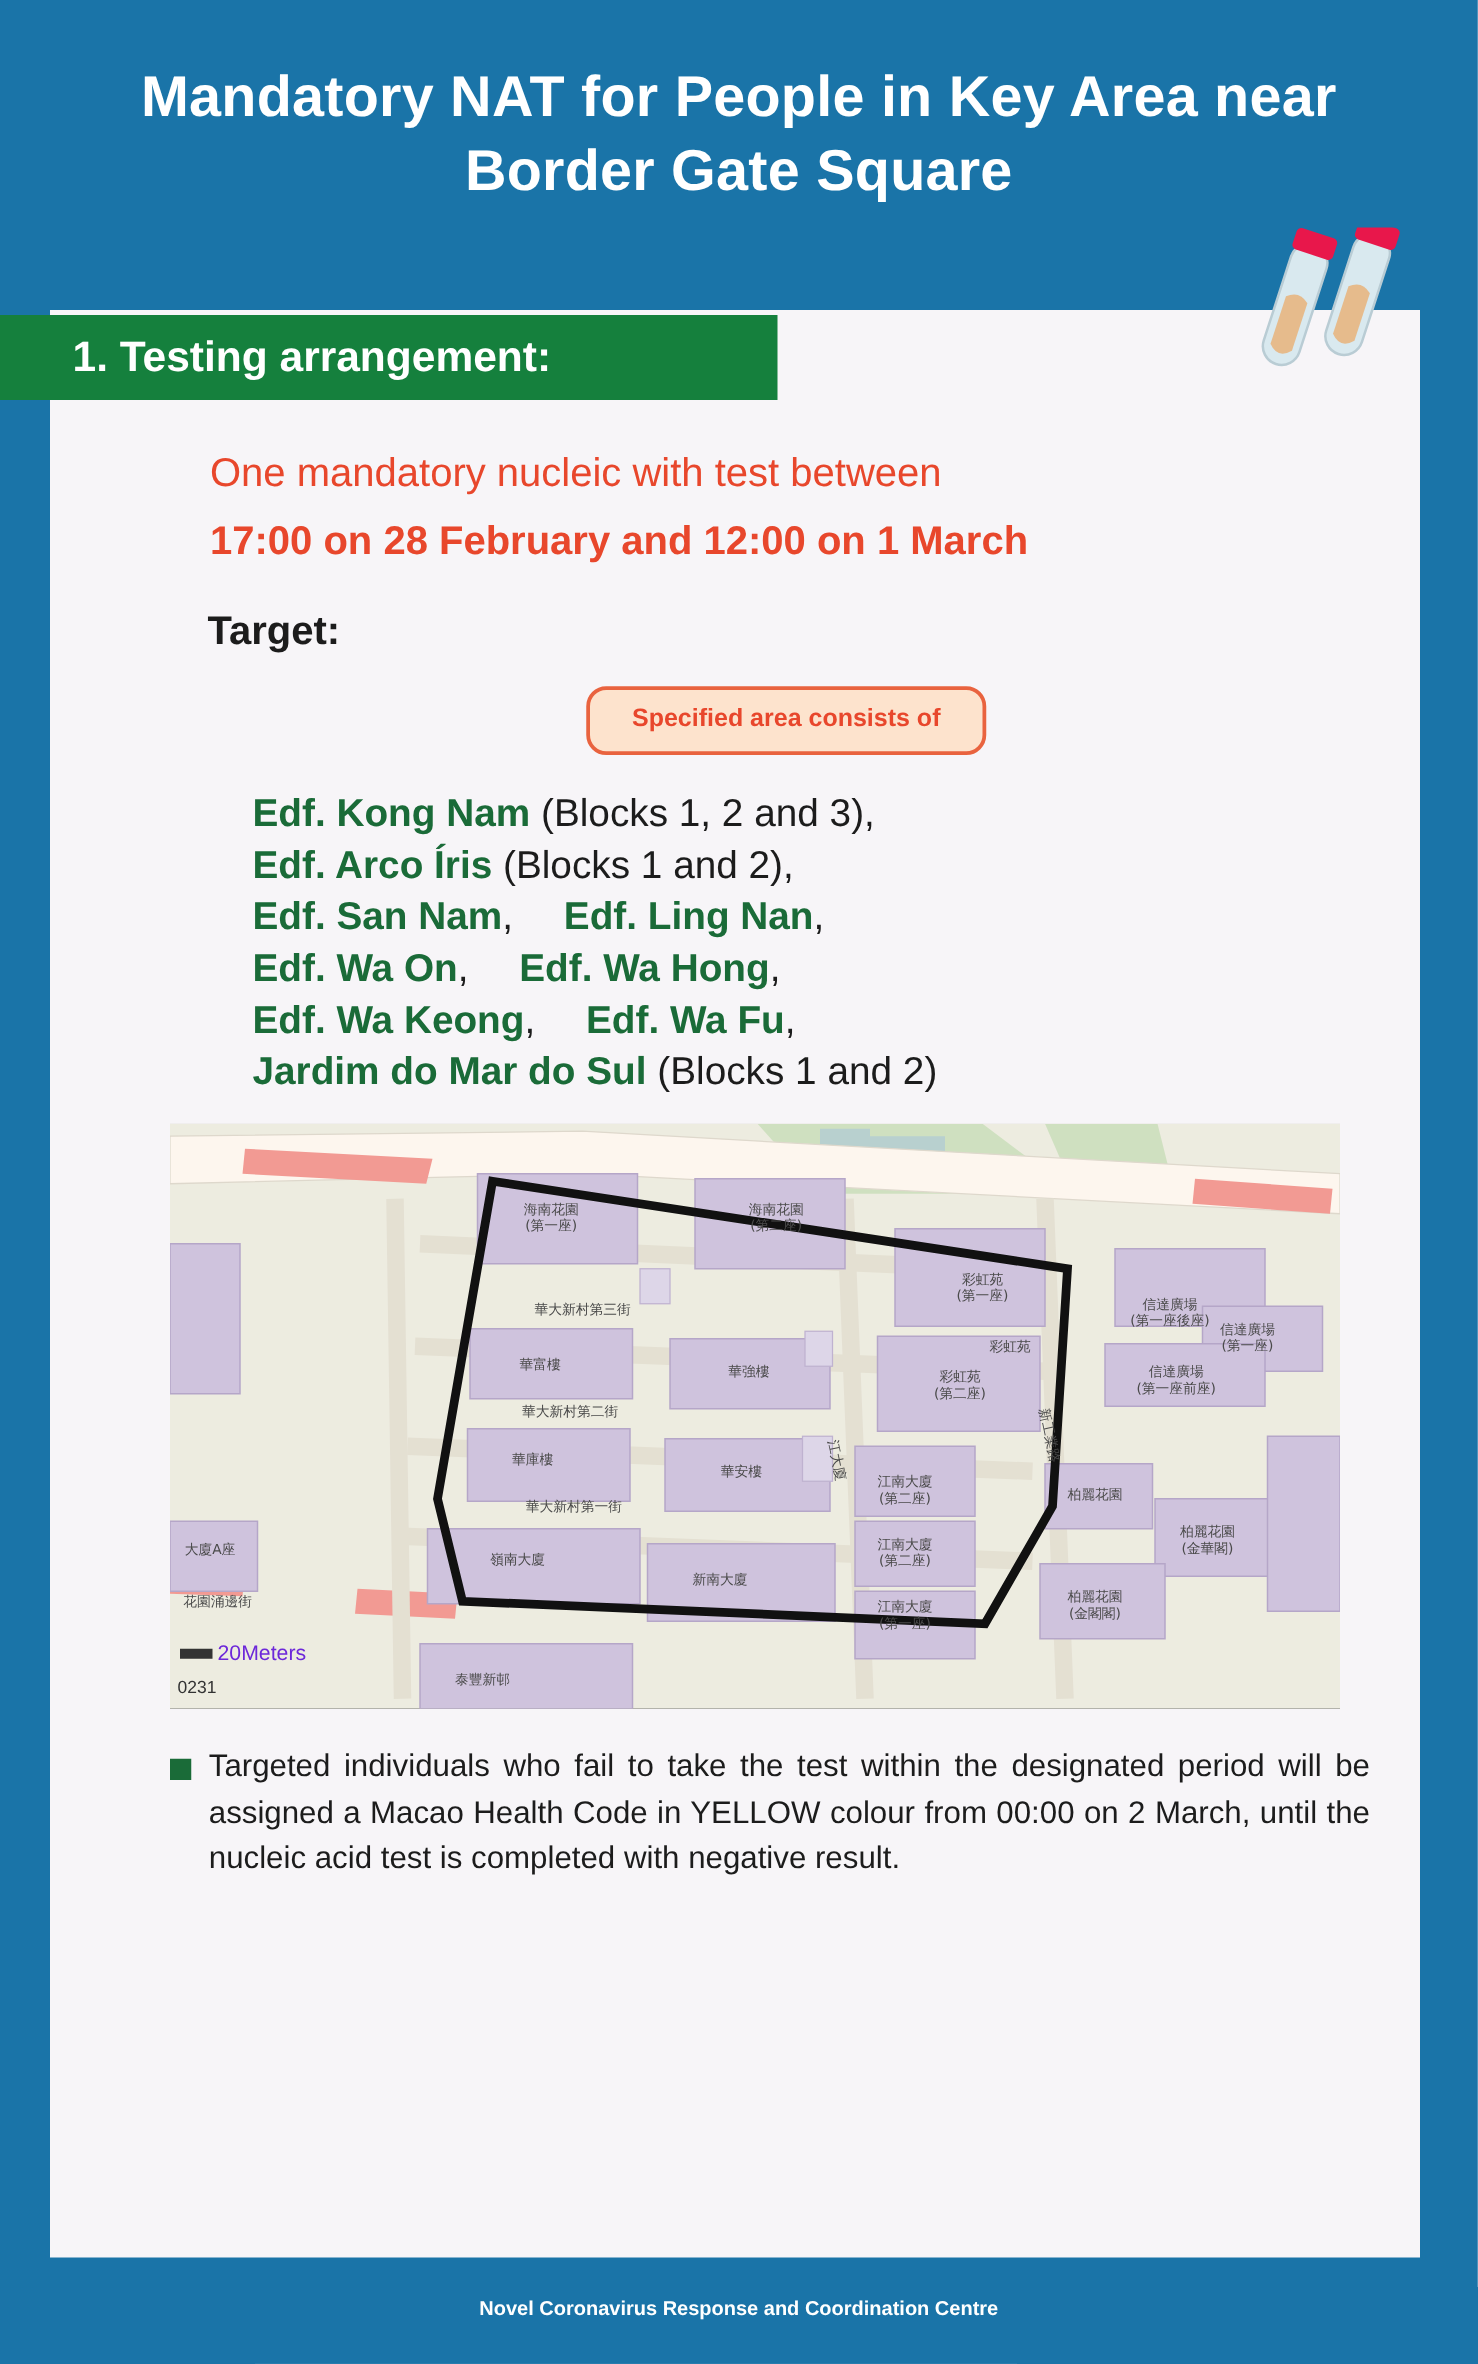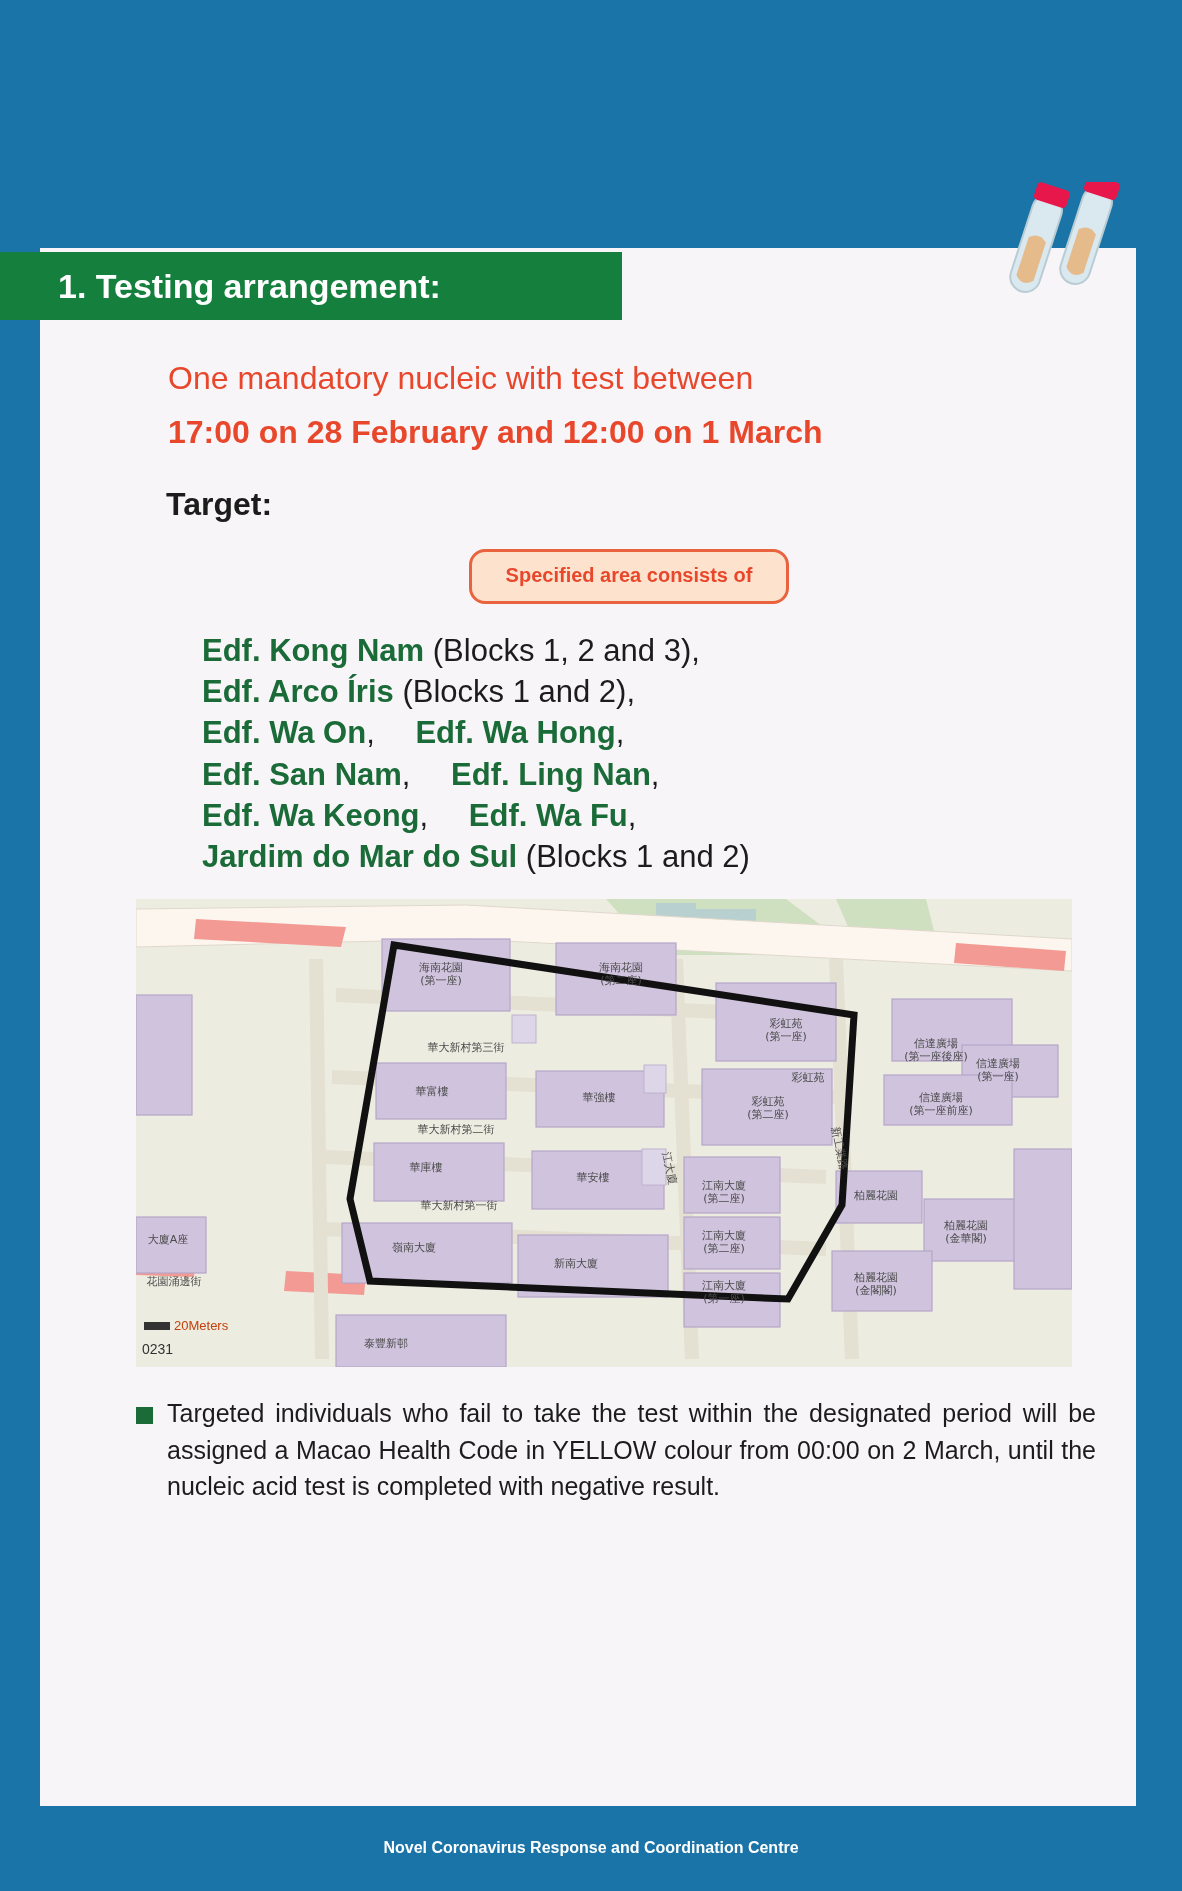--- a/index.html
+++ b/index.html
@@ -145,22 +145,22 @@
     position: absolute;
     left: 0;
     top: 0;
   }
   .scalebar {
     position: absolute;
     left: 8px;
     bottom: 34px;
     display: flex;
     align-items: center;
-    font-size: 13px;
-    color: #c2410c;
+    font-size: 17px;
+    color: #6d28d9;
   }
   .scalebar .bar {
     width: 26px;
     height: 8px;
     background: #333;
     margin-right: 4px;
   }
   .map-code {
     position: absolute;
     left: 6px;
@@ -197,20 +197,23 @@
     color: #ffffff;
     font-size: 16px;
     font-weight: bold;
   }
 </style>
 </head>
 <body>
 
 <div class="poster">
 
+  <div class="header">
+    <h1 class="header-title">Mandatory NAT for People in Key Area near Border Gate Square</h1>
+  </div>
 
   <div class="tubes">
     <svg width="150" height="140" viewBox="0 0 150 140">
       <g transform="rotate(18 50 60)">
         <rect x="28" y="14" width="30" height="100" rx="15" fill="#d9e9ef" stroke="#b9ccd4" stroke-width="2"></rect>
         <rect x="26" y="4" width="34" height="18" rx="4" fill="#e8174b"></rect>
         <path d="M34 60 Q43 52 52 60 L52 100 Q43 110 34 100 Z" fill="#e8b37a" opacity="0.85"></path>
       </g>
       <g transform="rotate(18 100 52)">
         <rect x="78" y="6" width="30" height="100" rx="15" fill="#d9e9ef" stroke="#b9ccd4" stroke-width="2"></rect>
@@ -233,24 +236,24 @@
       </div>
 
       <div class="buildings">
         <div class="b-line">
           <span class="b-name">Edf. Kong Nam</span><span> (Blocks 1, 2 and 3),</span>
         </div>
         <div class="b-line">
           <span class="b-name">Edf. Arco Íris</span><span> (Blocks 1 and 2),</span>
         </div>
         <div class="b-line">
+          <span class="b-name">Edf. San Nam</span><span>, </span><span class="b-name">Edf. Ling Nan</span><span>,</span>
+        </div>
+        <div class="b-line">
           <span class="b-name">Edf. Wa On</span><span>, </span><span class="b-name">Edf. Wa Hong</span><span>,</span>
-        </div>
-        <div class="b-line">
-          <span class="b-name">Edf. San Nam</span><span>, </span><span class="b-name">Edf. Ling Nan</span><span>,</span>
         </div>
         <div class="b-line">
           <span class="b-name">Edf. Wa Keong</span><span>, </span><span class="b-name">Edf. Wa Fu</span><span>,</span>
         </div>
         <div class="b-line">
           <span class="b-name">Jardim do Mar do Sul</span><span> (Blocks 1 and 2)</span>
         </div>
       </div>
     </div>
 

